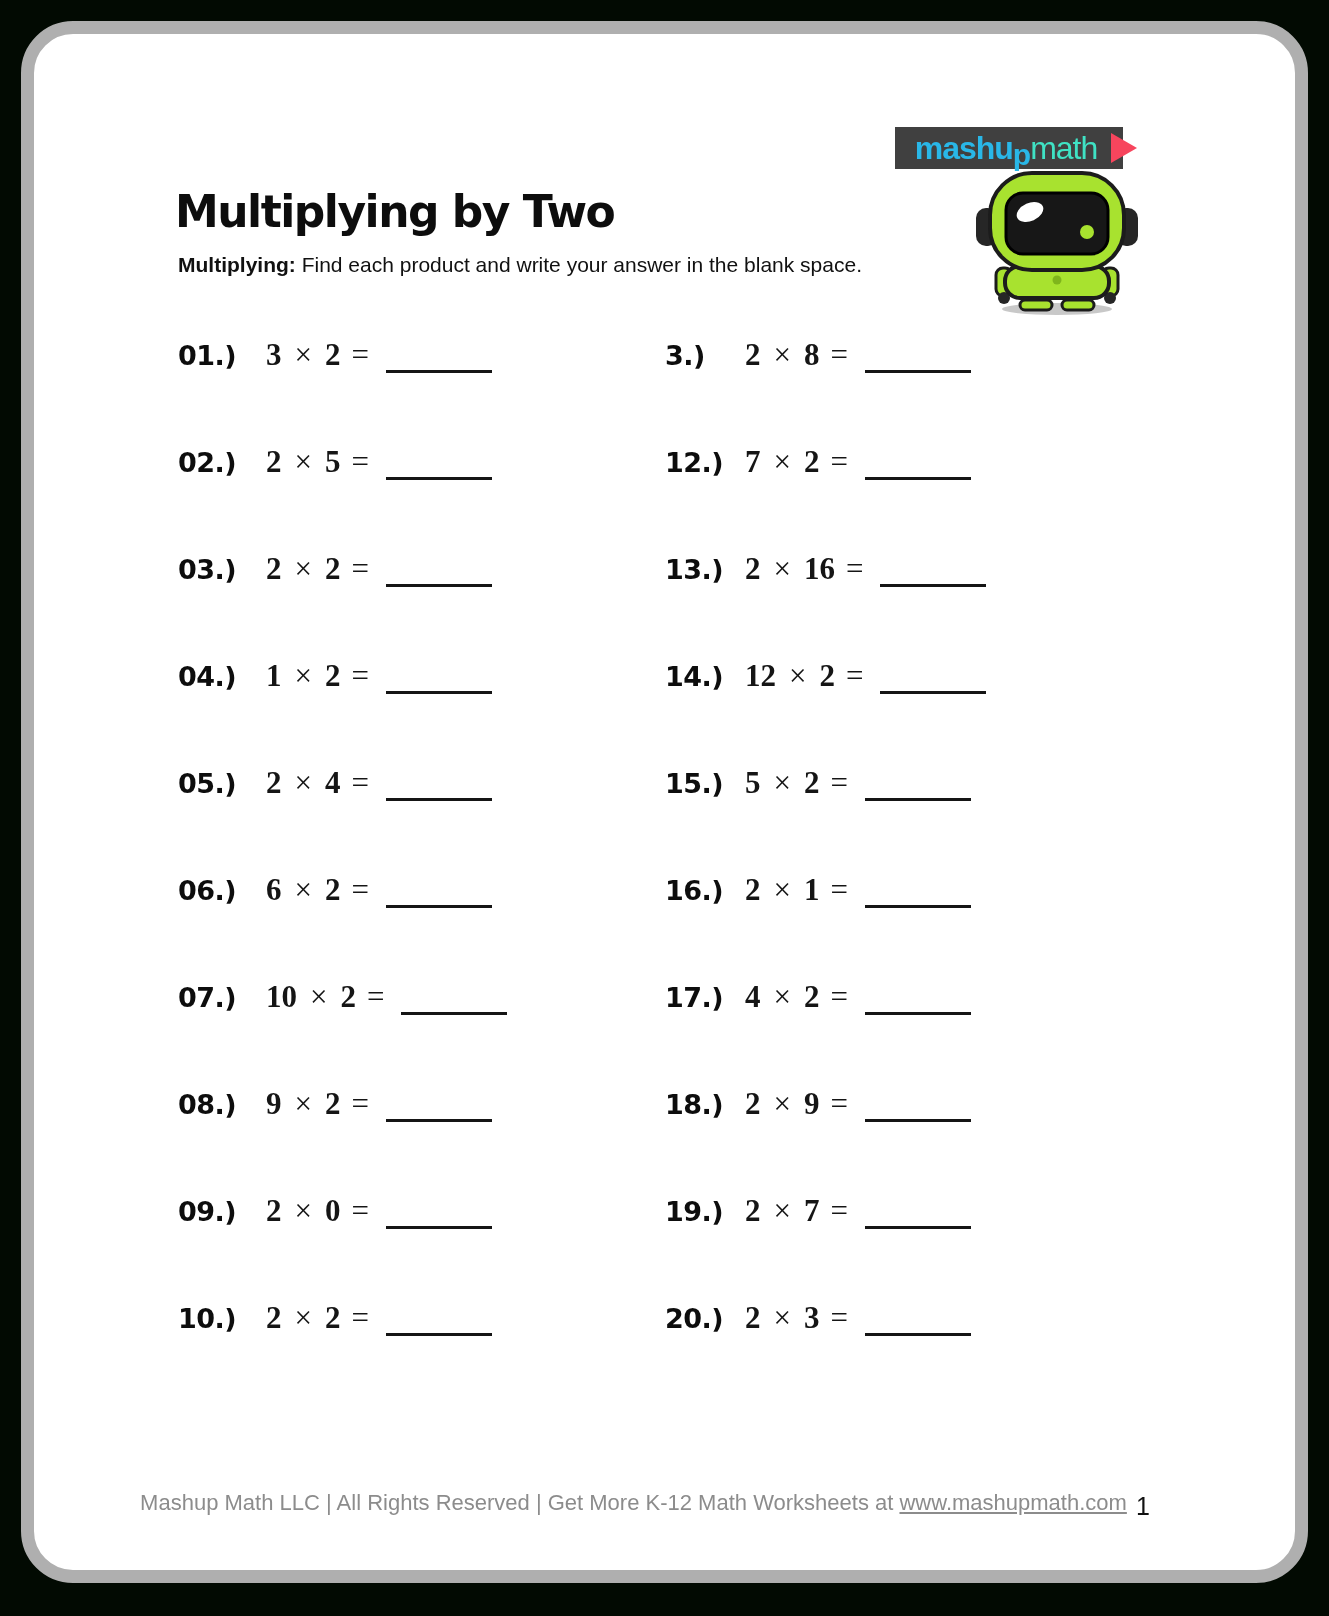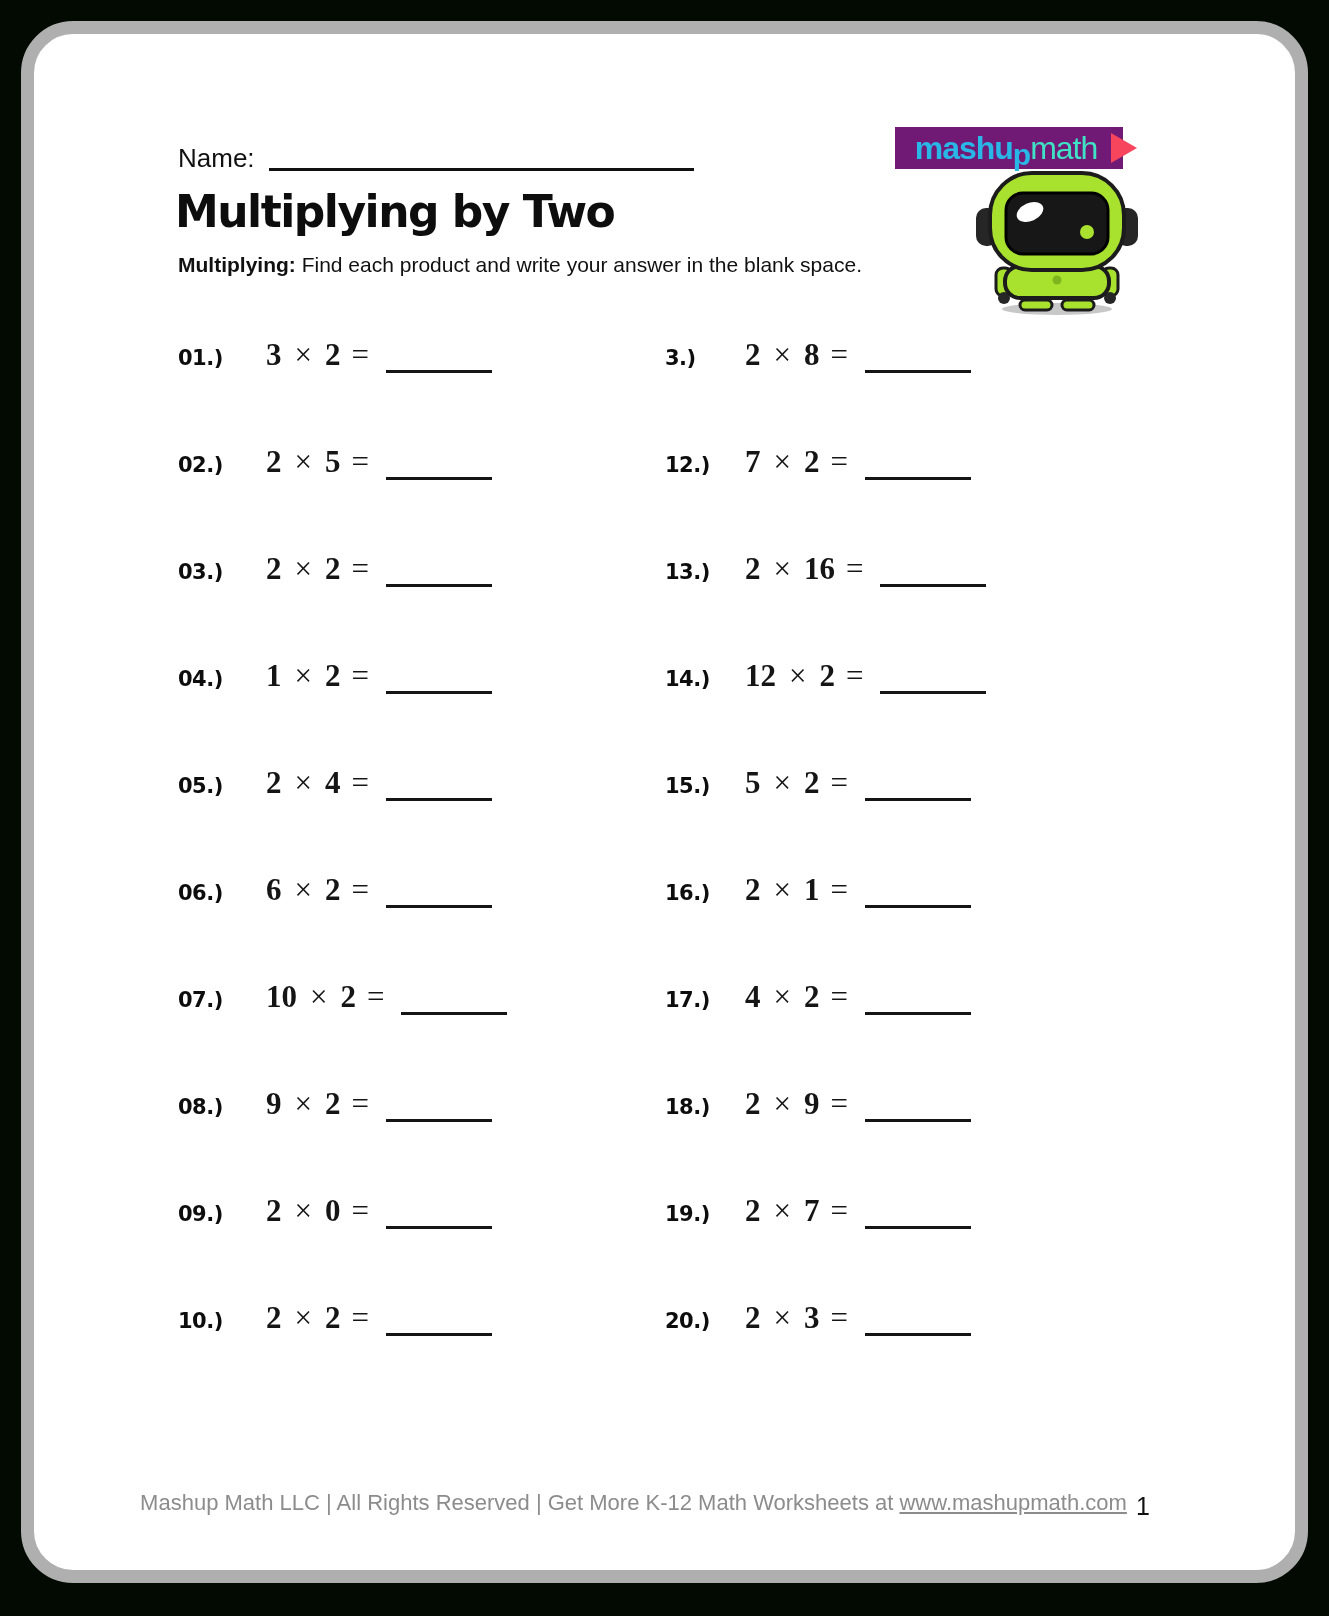--- a/index.html
+++ b/index.html
@@ -28,39 +28,39 @@
     font-size:44px;letter-spacing:-1.5px;color:#0d0d0d;line-height:1.05;
   }
   .directions{
     position:absolute;left:144px;top:219px;margin:0;
     font-size:21px;color:#111;white-space:nowrap;
   }
   .directions b{font-weight:700;}
   
   .logo-box{
     position:absolute;left:861px;top:93px;width:228px;height:42px;
-    background:#701a75;display:flex;align-items:center;justify-content:center;
+    background:#404040;display:flex;align-items:center;justify-content:center;
     padding-right:6px;box-sizing:border-box;
   }
   .logo-mashu{font-weight:800;font-size:32px;color:#29b7e8;letter-spacing:-1px;}
   .logo-p{font-weight:800;font-size:30px;color:#29b7e8;position:relative;top:7px;letter-spacing:-1px;}
   .logo-math{font-weight:400;font-size:32px;color:#3fe2c4;letter-spacing:-1px;}
   .logo-triangle{
     position:absolute;right:-14px;top:6px;width:0;height:0;
     border-left:26px solid #f7455d;border-top:15px solid transparent;border-bottom:15px solid transparent;
   }
   .robot{position:absolute;left:928px;top:134px;}
   
   .problems{position:absolute;left:144px;top:303px;width:1000px;}
   .pcol{position:absolute;top:0;}
   .pcol-left{left:0;width:480px;}
   .pcol-right{left:487px;width:500px;}
   .prow{height:107px;display:flex;align-items:baseline;}
   .pnum{
-    font-family:"DejaVu Sans", sans-serif;font-weight:800;font-size:21px;
+    font-family:"DejaVu Sans", sans-serif;font-weight:800;font-size:27px;
     color:#0d0d0d;flex:0 0 auto;letter-spacing:-0.5px;
   }
   .pcol-left .pnum{width:88px;}
   .pcol-right .pnum{width:80px;}
   .eq{font-family:"Liberation Serif", serif;font-size:31px;color:#151515;display:flex;align-items:baseline;}
   .factor{font-weight:700;}
   .op{font-weight:400;}
   .op-times{margin:0 13px;}
   .op-eq{margin:0 17px 0 11px;}
   .blank{
@@ -75,24 +75,20 @@
   .footer .url{text-decoration:underline;cursor:pointer;}
   .page-num{
     position:absolute;left:1102px;top:1458px;font-size:25px;color:#111;
   }
 </style>
 </head>
 <body>
 
 <div class="page">
 
-  <div class="name-row">
-    <span>Name:</span>
-    <span class="name-line"></span>
-  </div>
 
   <h1 class="page-title">Multiplying by Two</h1>
 
   <p class="directions"><b>Multiplying:</b>&nbsp;<span>Find each product and write your answer in the blank space.</span></p>
 
   <div class="logo-box">
     <span class="logo-mashu">mashu</span>
       <span class="logo-p">p</span>
       <span class="logo-math">math</span>
     <span class="logo-triangle"></span>

